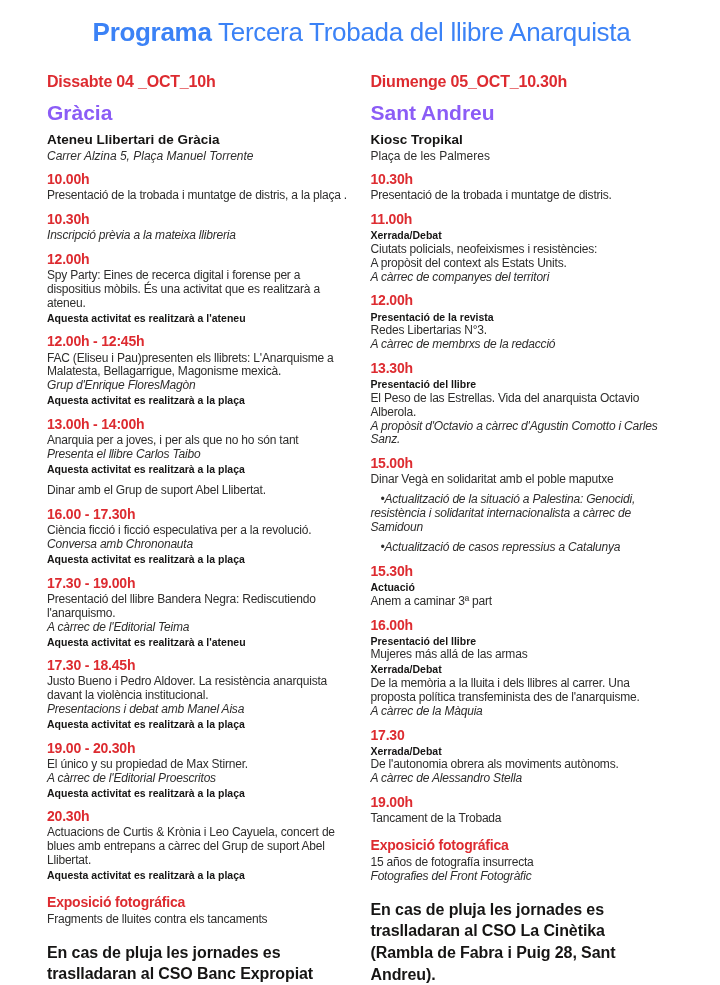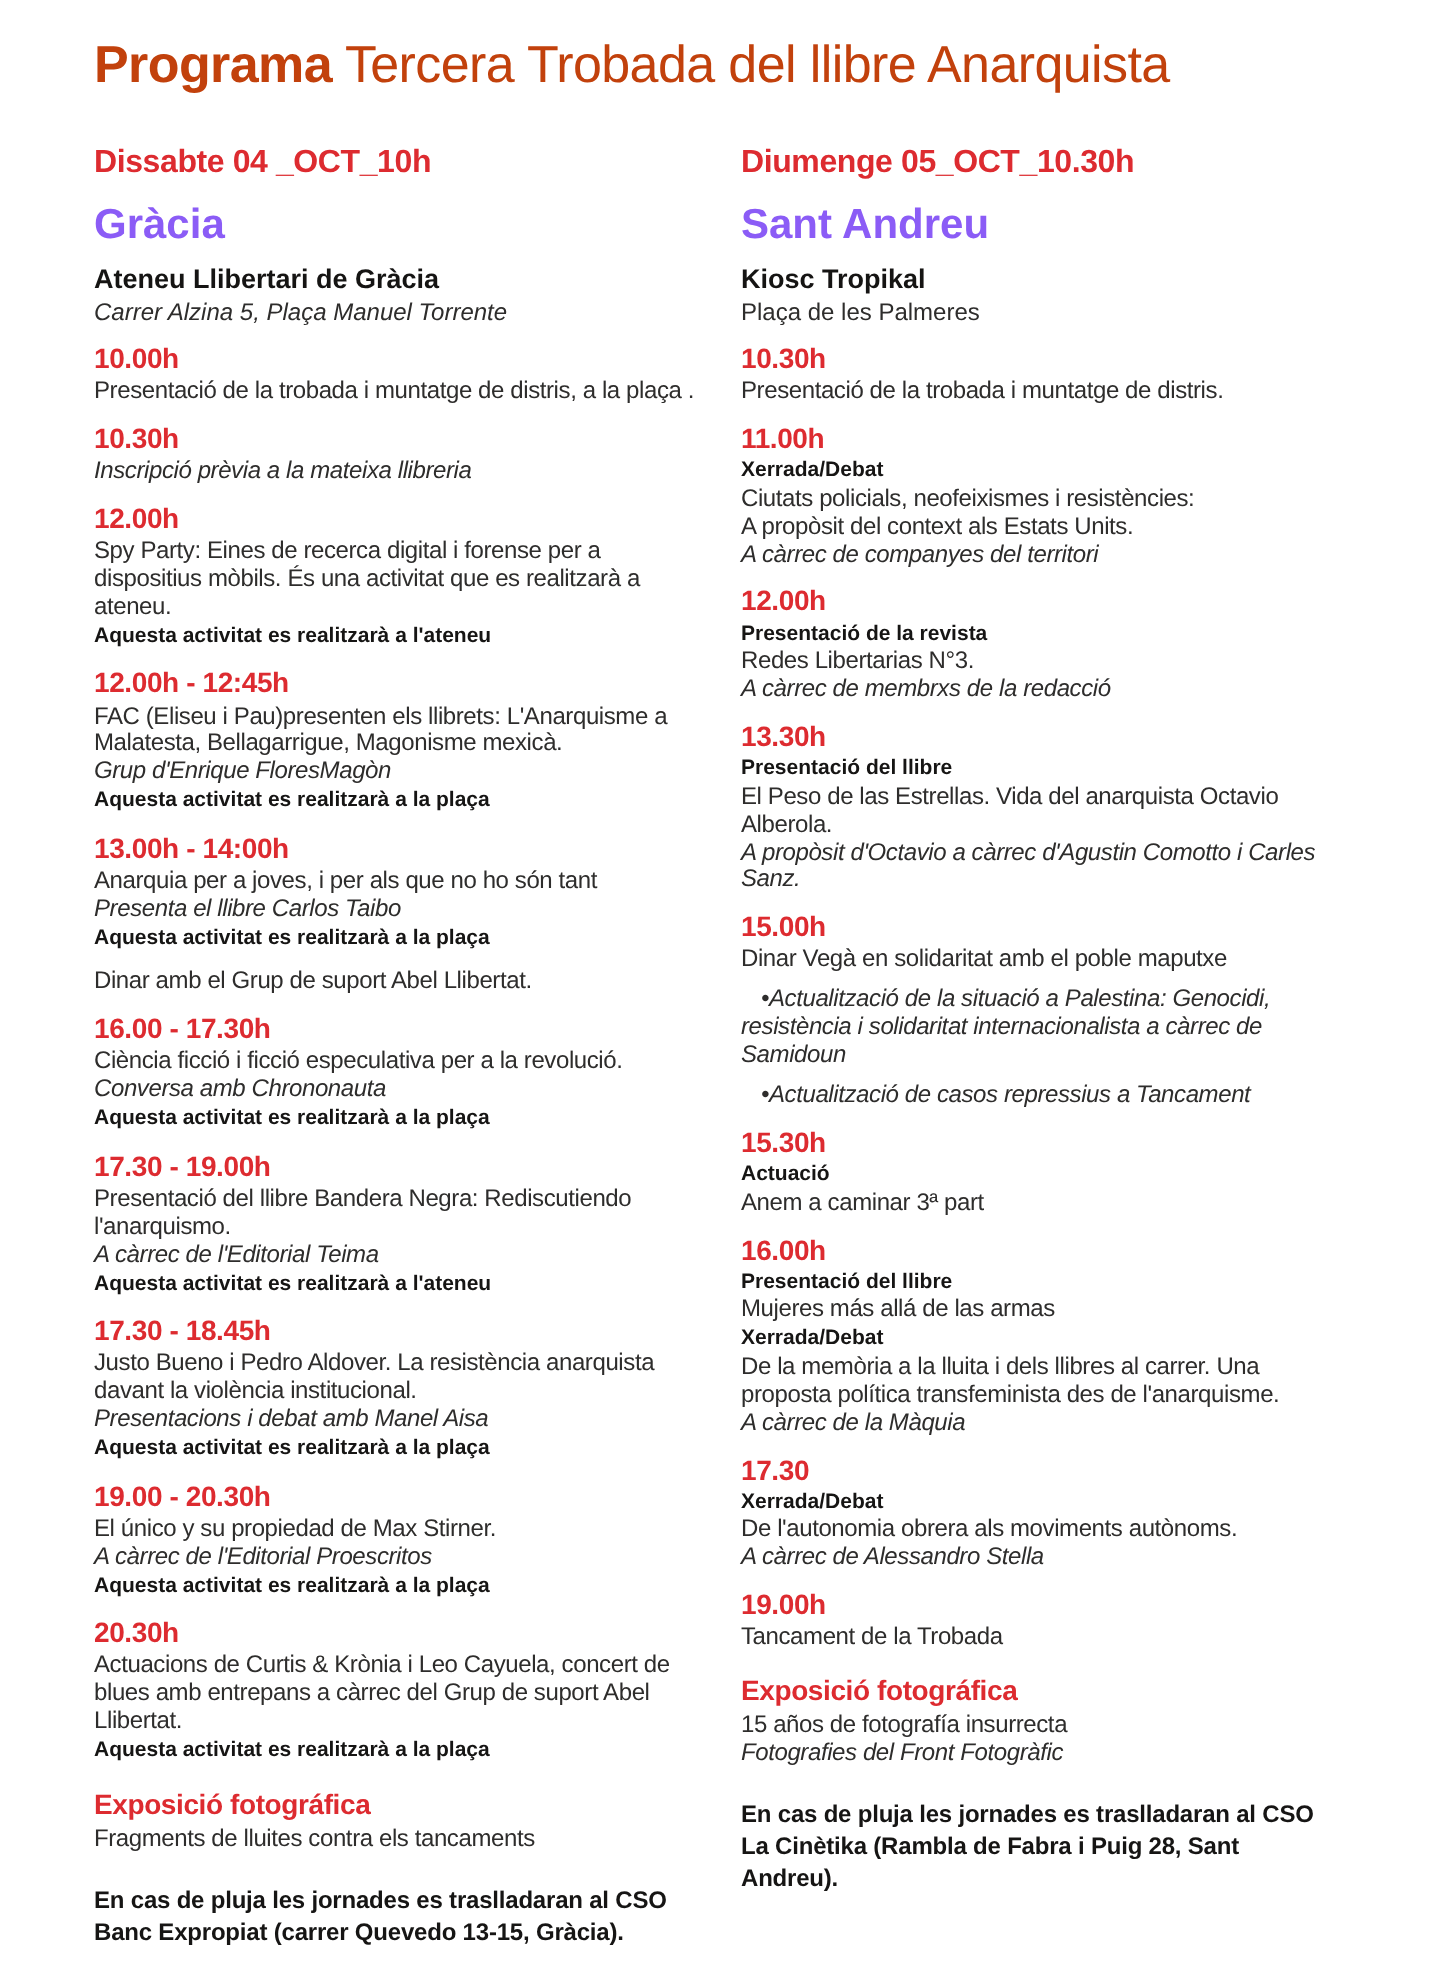--- a/index.html
+++ b/index.html
@@ -4,23 +4,24 @@
 <style>
   * { margin:0; padding:0; box-sizing:border-box; }
   html,body { background:#ffffff; }
   body {
     width:720px; height:985px; overflow:hidden;
     font-family:"Liberation Sans", sans-serif;
     color:#2e2d2c;
   }
   .page { padding:14px 44px 0 47px; }
   .title {
-    font-size:26px; line-height:1.1; color:#c2410c;
+    font-size:26px; line-height:1.1; color:#3b82f6;
     letter-spacing:-0.3px; margin:4px 0 22px; font-weight:400;
     white-space:nowrap;
+    text-align:center;
   }
   .title b { font-weight:700; }
   .cols {
     display:grid; grid-template-columns:1fr 1fr; column-gap:18px;
     align-items:start;
   }
   .day-heading {
     color:#dd2b30; font-weight:700; font-size:16px; line-height:1.15;
     margin:4px 0 10px; letter-spacing:-0.2px;
   }
@@ -44,21 +45,21 @@
   }
   .ln.bullet {
     font-style:italic; text-indent:10px; margin-top:6px; color:#2e2d2c;
   }
   .expo { margin-top:11px; }
   .expo-title {
     color:#dd2b30; font-weight:700; font-size:14px; line-height:1.2;
     margin-bottom:2px; letter-spacing:-0.2px;
   }
   .rain-note {
-    margin-top:15px; font-size:12px; font-weight:700; line-height:1.35;
+    margin-top:15px; font-size:16px; font-weight:700; line-height:1.35;
     letter-spacing:-0.1px; color:#161514; max-width:290px;
   }
 </style>
 </head>
 <body>
 
 <div class="page">
   <h1 class="title"><b>Programa</b><span> Tercera Trobada del llibre Anarquista</span></h1>
   <div class="cols" id="cols">
       <section class="col">
@@ -154,21 +155,21 @@
         <div class="event">
           <div class="event-time">13.30h</div>
           <div class="ln note">Presentació del llibre</div>
           <div class="ln body">El Peso de las Estrellas. Vida del anarquista Octavio Alberola.</div>
           <div class="ln italic">A propòsit d'Octavio a càrrec d'Agustin Comotto i Carles Sanz.</div>
         </div>
         <div class="event">
           <div class="event-time">15.00h</div>
           <div class="ln body">Dinar Vegà en solidaritat amb el poble maputxe</div>
           <div class="ln bullet">•Actualització de la situació a Palestina: Genocidi, resistència i solidaritat internacionalista a càrrec de Samidoun</div>
-          <div class="ln bullet">•Actualització de casos repressius a Tancament</div>
+          <div class="ln bullet">•Actualització de casos repressius a Catalunya</div>
         </div>
         <div class="event">
           <div class="event-time">15.30h</div>
           <div class="ln note">Actuació</div>
           <div class="ln body">Anem a caminar 3ª part</div>
         </div>
         <div class="event">
           <div class="event-time">16.00h</div>
           <div class="ln note">Presentació del llibre</div>
           <div class="ln body">Mujeres más allá de las armas</div>

